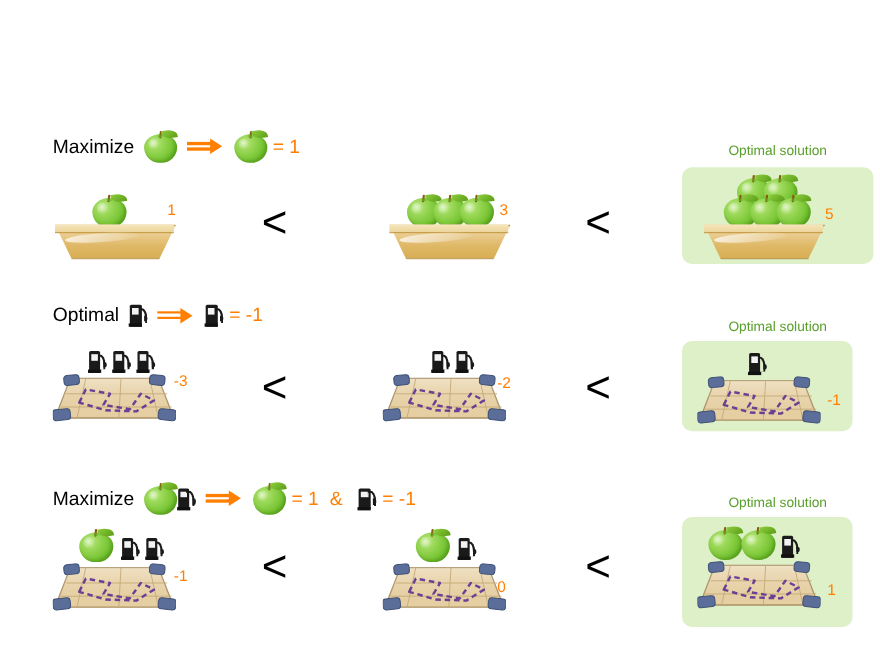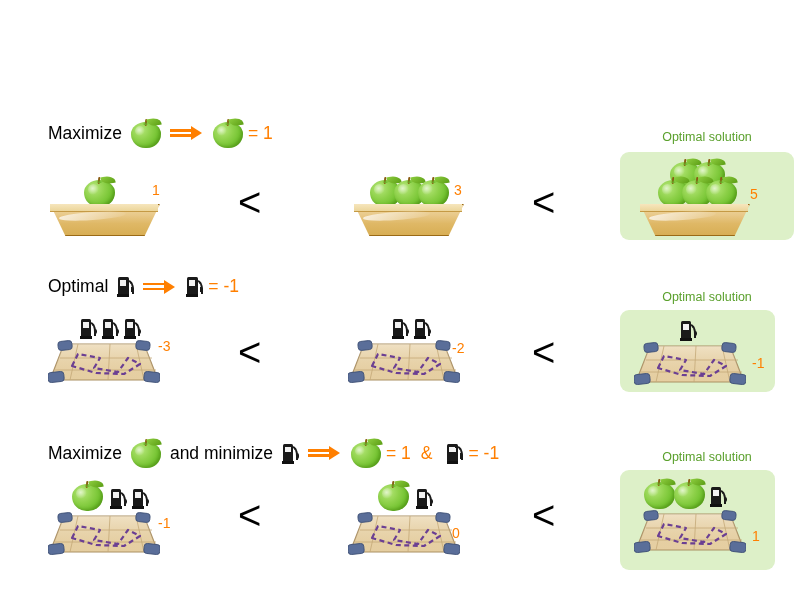--- a/index.html
+++ b/index.html
@@ -497,21 +497,20 @@
 
   <div class="legend" style="left:48px; top:438px;">
     <span class="word">Maximize</span>
     <span class="apple" style="width:30px;height:30px;">
       <span class="body"></span>
         <span class="shine"></span>
         <span class="stem"></span>
         <span class="leaf"></span>
         <span class="dimple"></span>
     </span>
-    <span class="word2">and minimize</span>
     <span class="pump" style="width:17px;height:21px;">
       <span class="body"></span>
         <span class="screen"></span>
         <span class="base"></span>
         <span class="hose"></span>
         <span class="nozzle"></span>
     </span>
     <span class="arrow">
         <span class="bar1"></span>
         <span class="bar2"></span>

